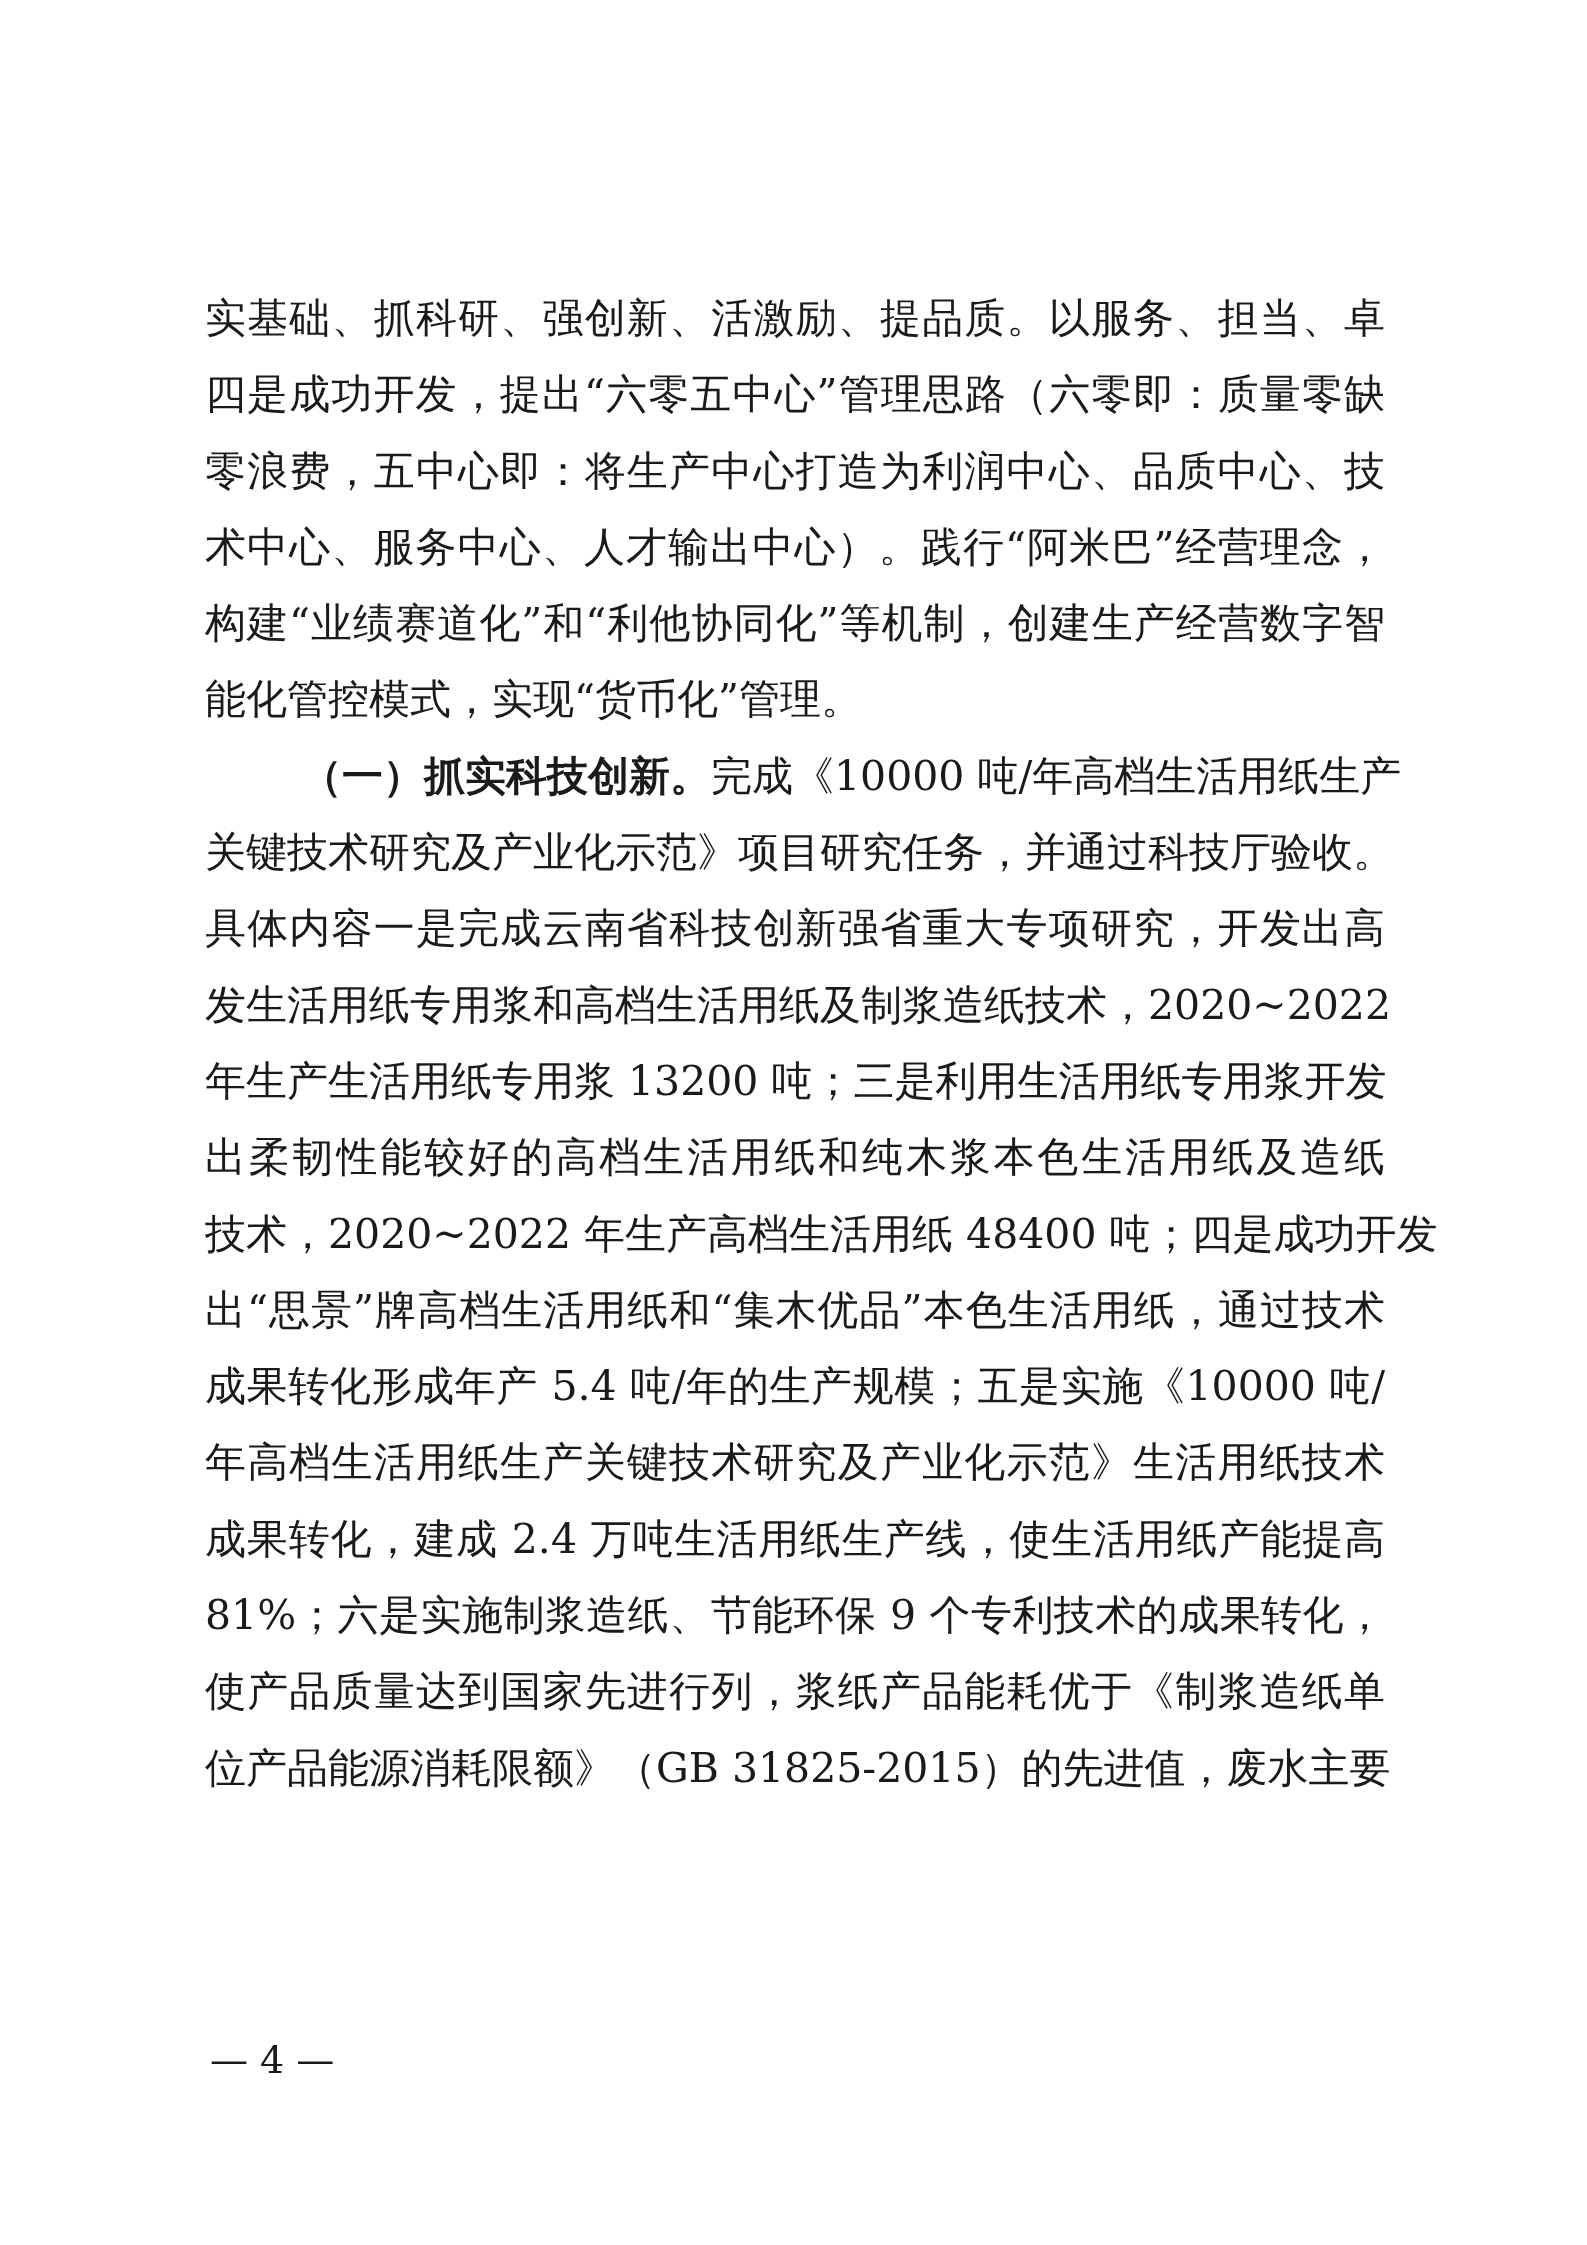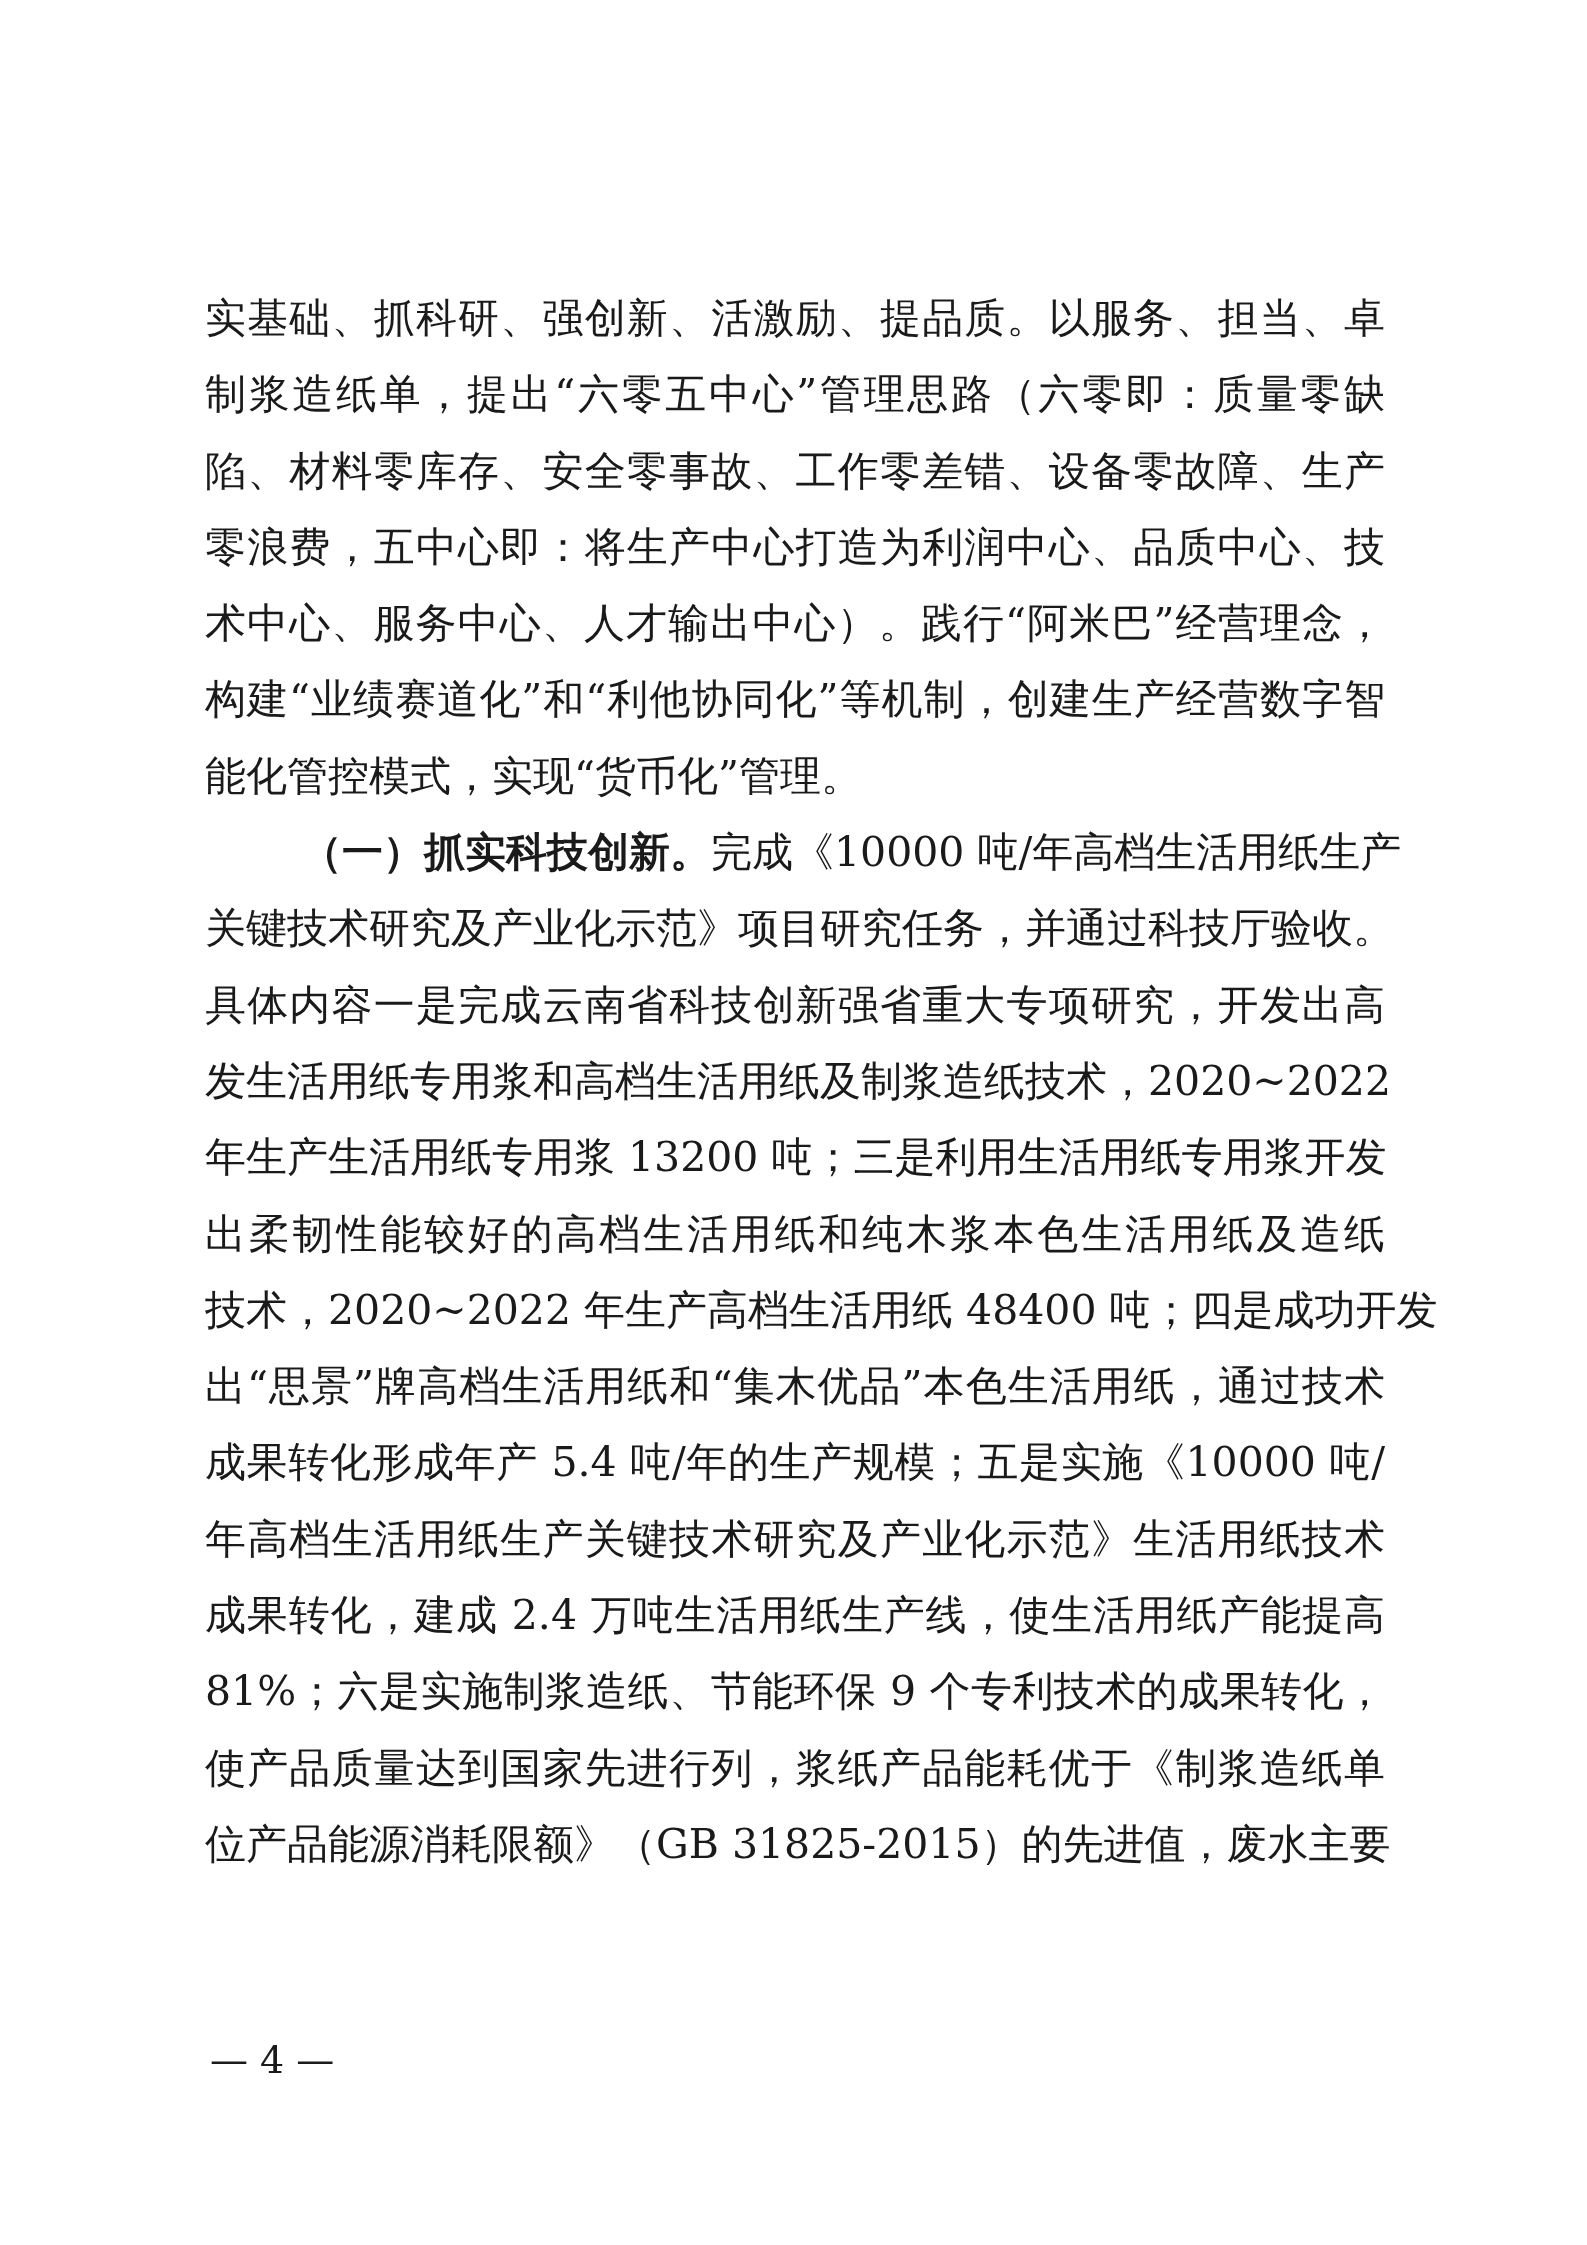--- a/index.html
+++ b/index.html
@@ -60,22 +60,21 @@
 </style>
 </head>
 <body>
 
 <div class="page">
 
   <div class="body-text">
 
     <div>
       <span class="line">实基础、抓科研、强创新、活激励、提品质。以服务、担当、卓</span>
-      <span class="line">制浆造纸单，提出“六零五中心”管理思路（六零即：质量零缺</span>
-      <span class="line">陷、材料零库存、安全零事故、工作零差错、设备零故障、生产</span>
+      <span class="line">四是成功开发，提出“六零五中心”管理思路（六零即：质量零缺</span>
       <span class="line">零浪费，五中心即：将生产中心打造为利润中心、品质中心、技</span>
       <span class="line">术中心、服务中心、人才输出中心）。践行“阿米巴”经营理念，</span>
       <span class="line">构建“业绩赛道化”和“利他协同化”等机制，创建生产经营数字智</span>
       <span class="line last">能化管控模式，实现“货币化”管理。</span>
     </div>
 
     <div>
       <span class="line indent"><span class="heading-inline">（一）抓实科技创新。</span><span>完成《10000 吨/年高档生活用纸生产</span></span>
       <span class="line">关键技术研究及产业化示范》项目研究任务，并通过科技厅验收。</span>
       <span class="line">具体内容一是完成云南省科技创新强省重大专项研究，开发出高</span>

